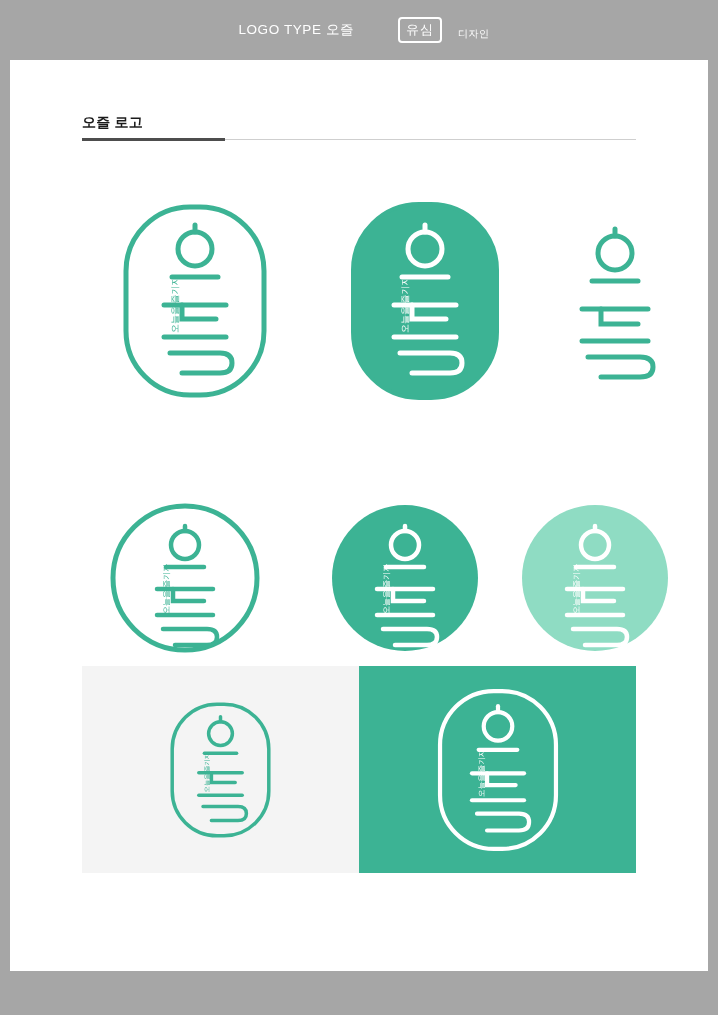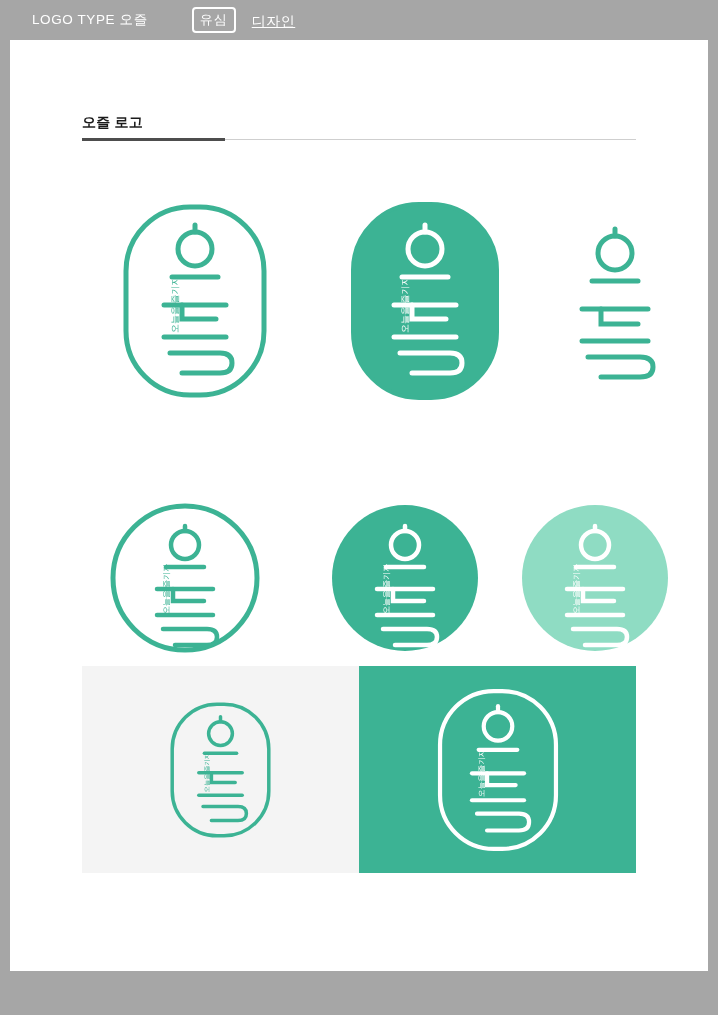--- a/index.html
+++ b/index.html
@@ -21,25 +21,25 @@
     box-sizing: border-box;
     border-left: 10px solid #a6a6a6;
     border-right: 10px solid #a6a6a6;
   }
   
   .header {
     position: absolute;
     left: -10px;
     top: 0;
     width: 718px;
-    height: 40px;
+    height: 60px;
     background: #a6a6a6;
     display: flex;
     align-items: center;
-    justify-content: flex-start;
+    justify-content: center;
     box-sizing: border-box;
     padding: 0 22px 0 32px;
   }
   .header-title {
     color: #ffffff;
     font-size: 13.5px;
     letter-spacing: 0.6px;
     font-weight: 400;
     white-space: nowrap;
   }
@@ -57,24 +57,23 @@
     color: #ffffff;
     font-size: 13px;
     display: flex;
     align-items: center;
     justify-content: center;
     letter-spacing: 1px;
     box-sizing: border-box;
   }
   .brand-sub {
     color: #ffffff;
-    font-size: 14px;
+    font-size: 10px;
     padding-bottom: 2px;
     letter-spacing: 0.5px;
-    text-decoration: underline;
   }
   
   .footer {
     position: absolute;
     left: -10px;
     bottom: 0;
     width: 718px;
     height: 44px;
     background: #a6a6a6;
   }

